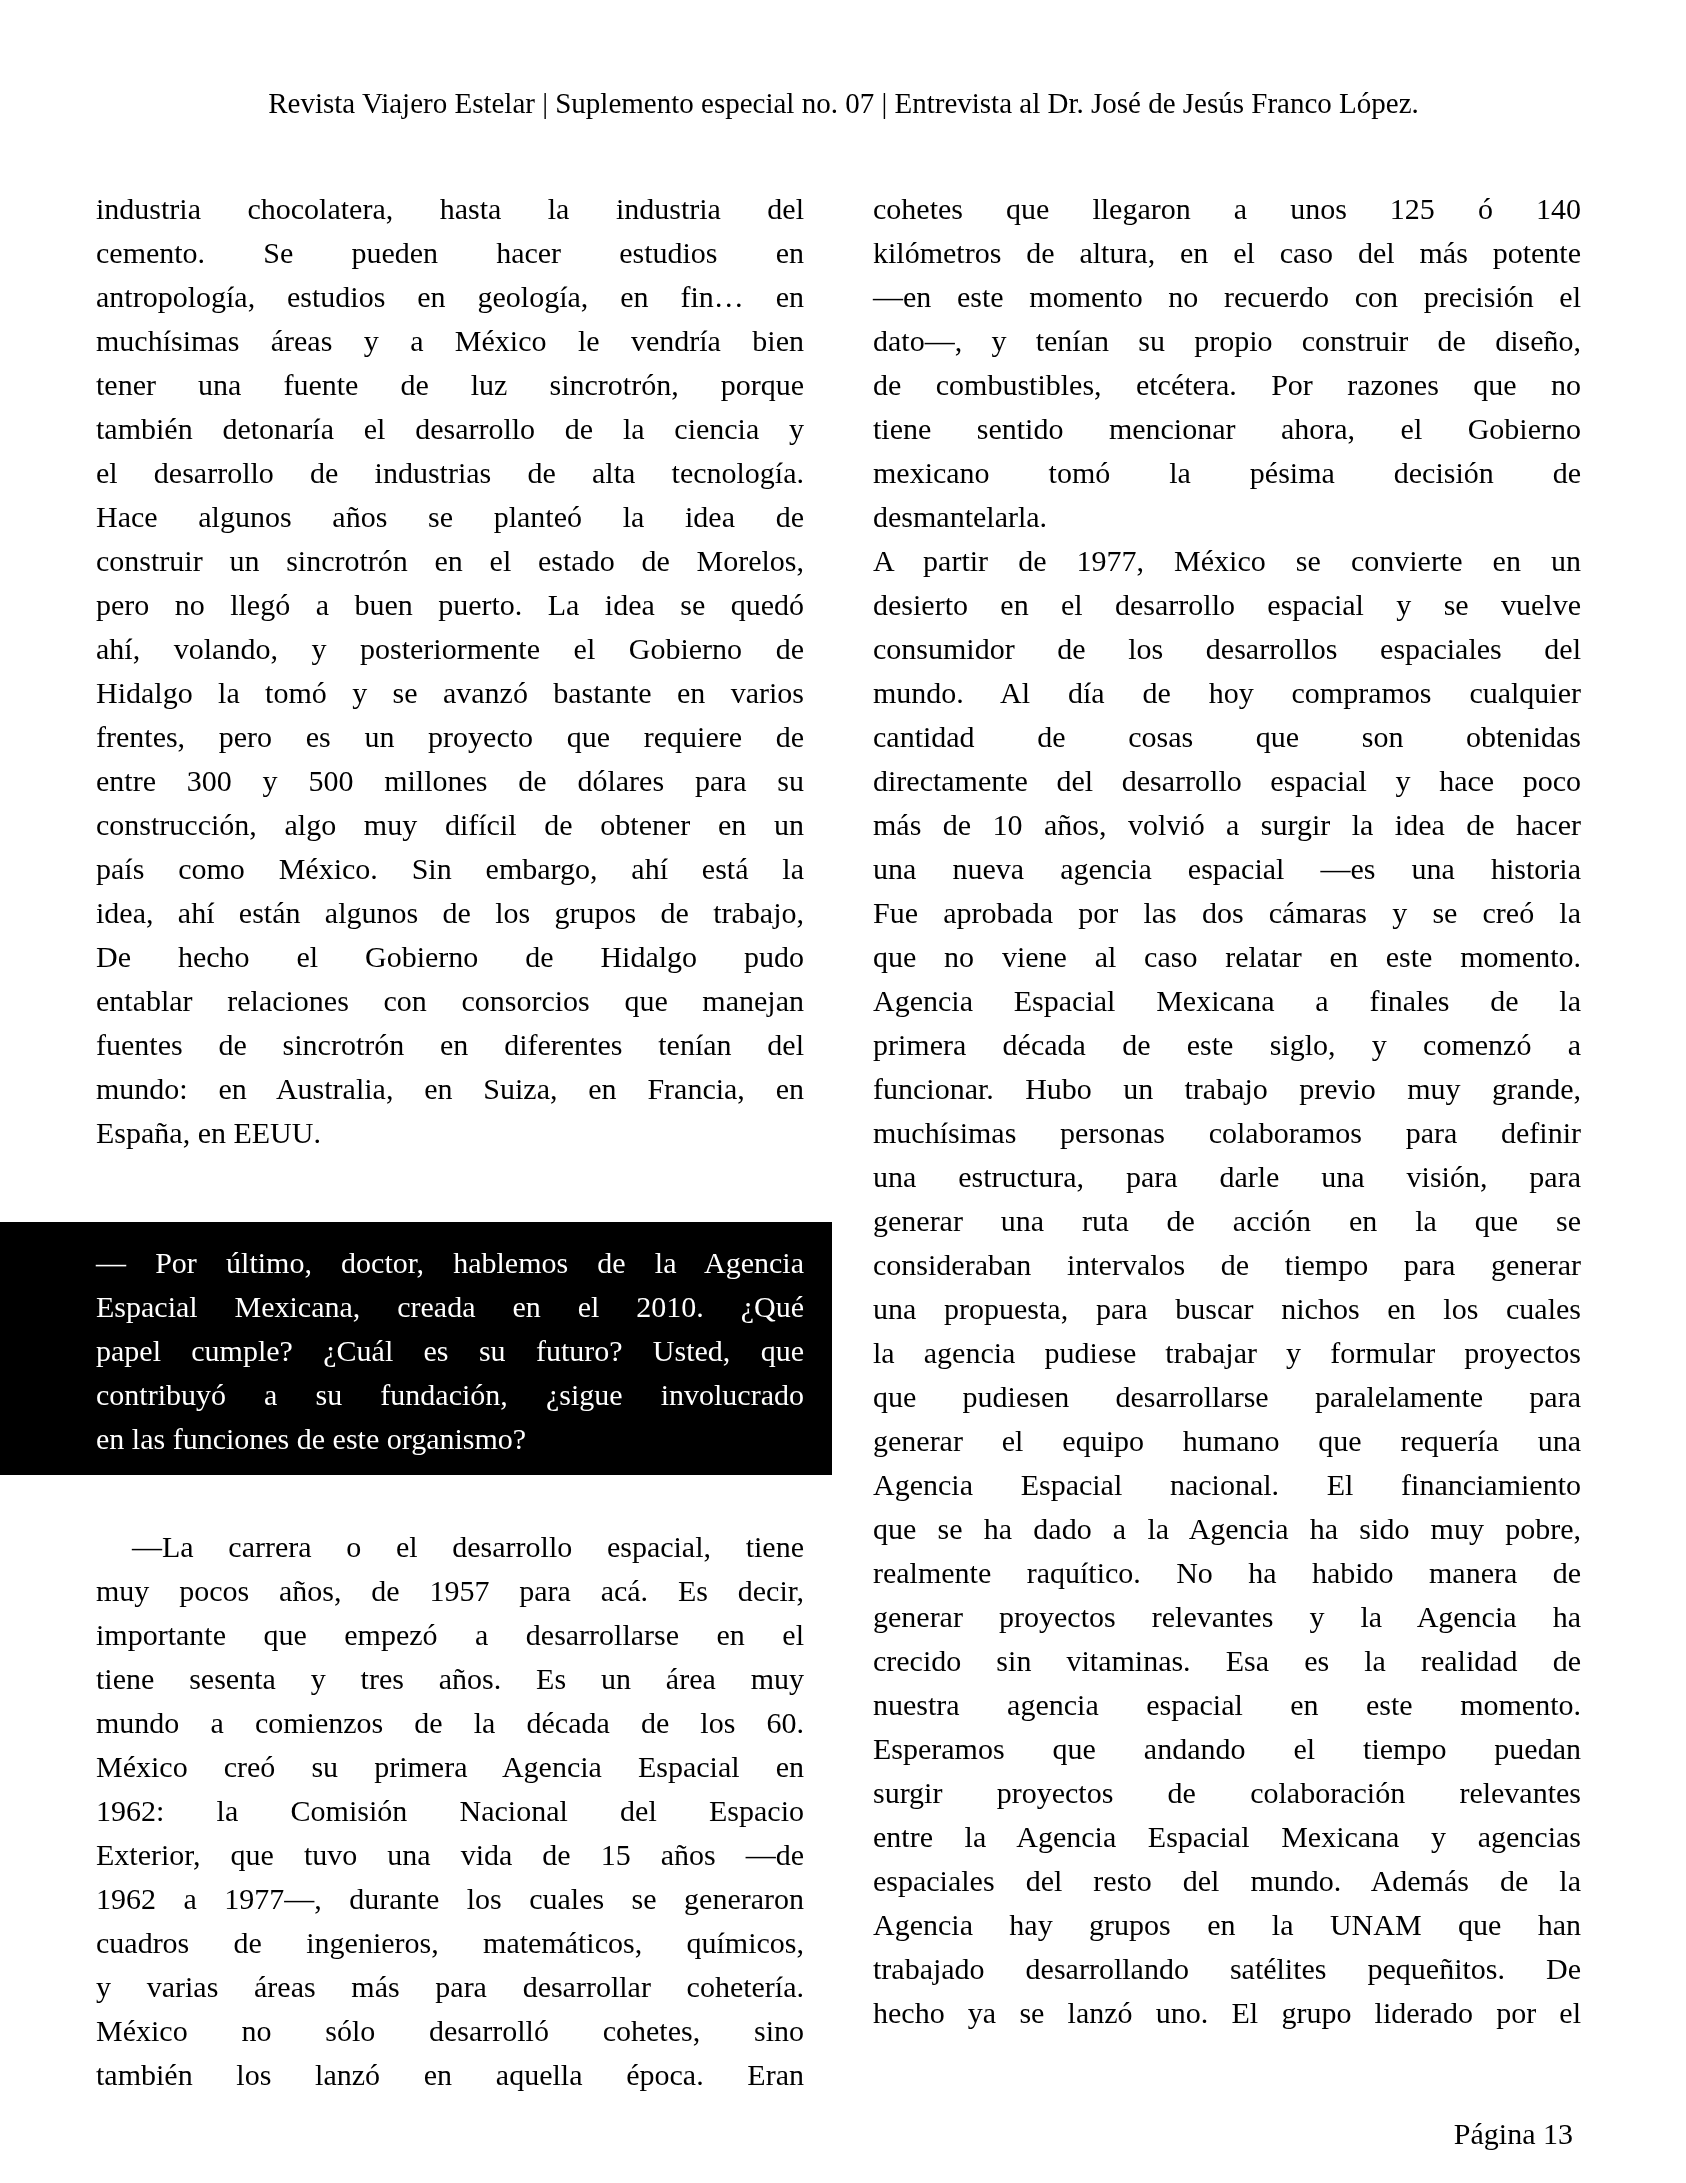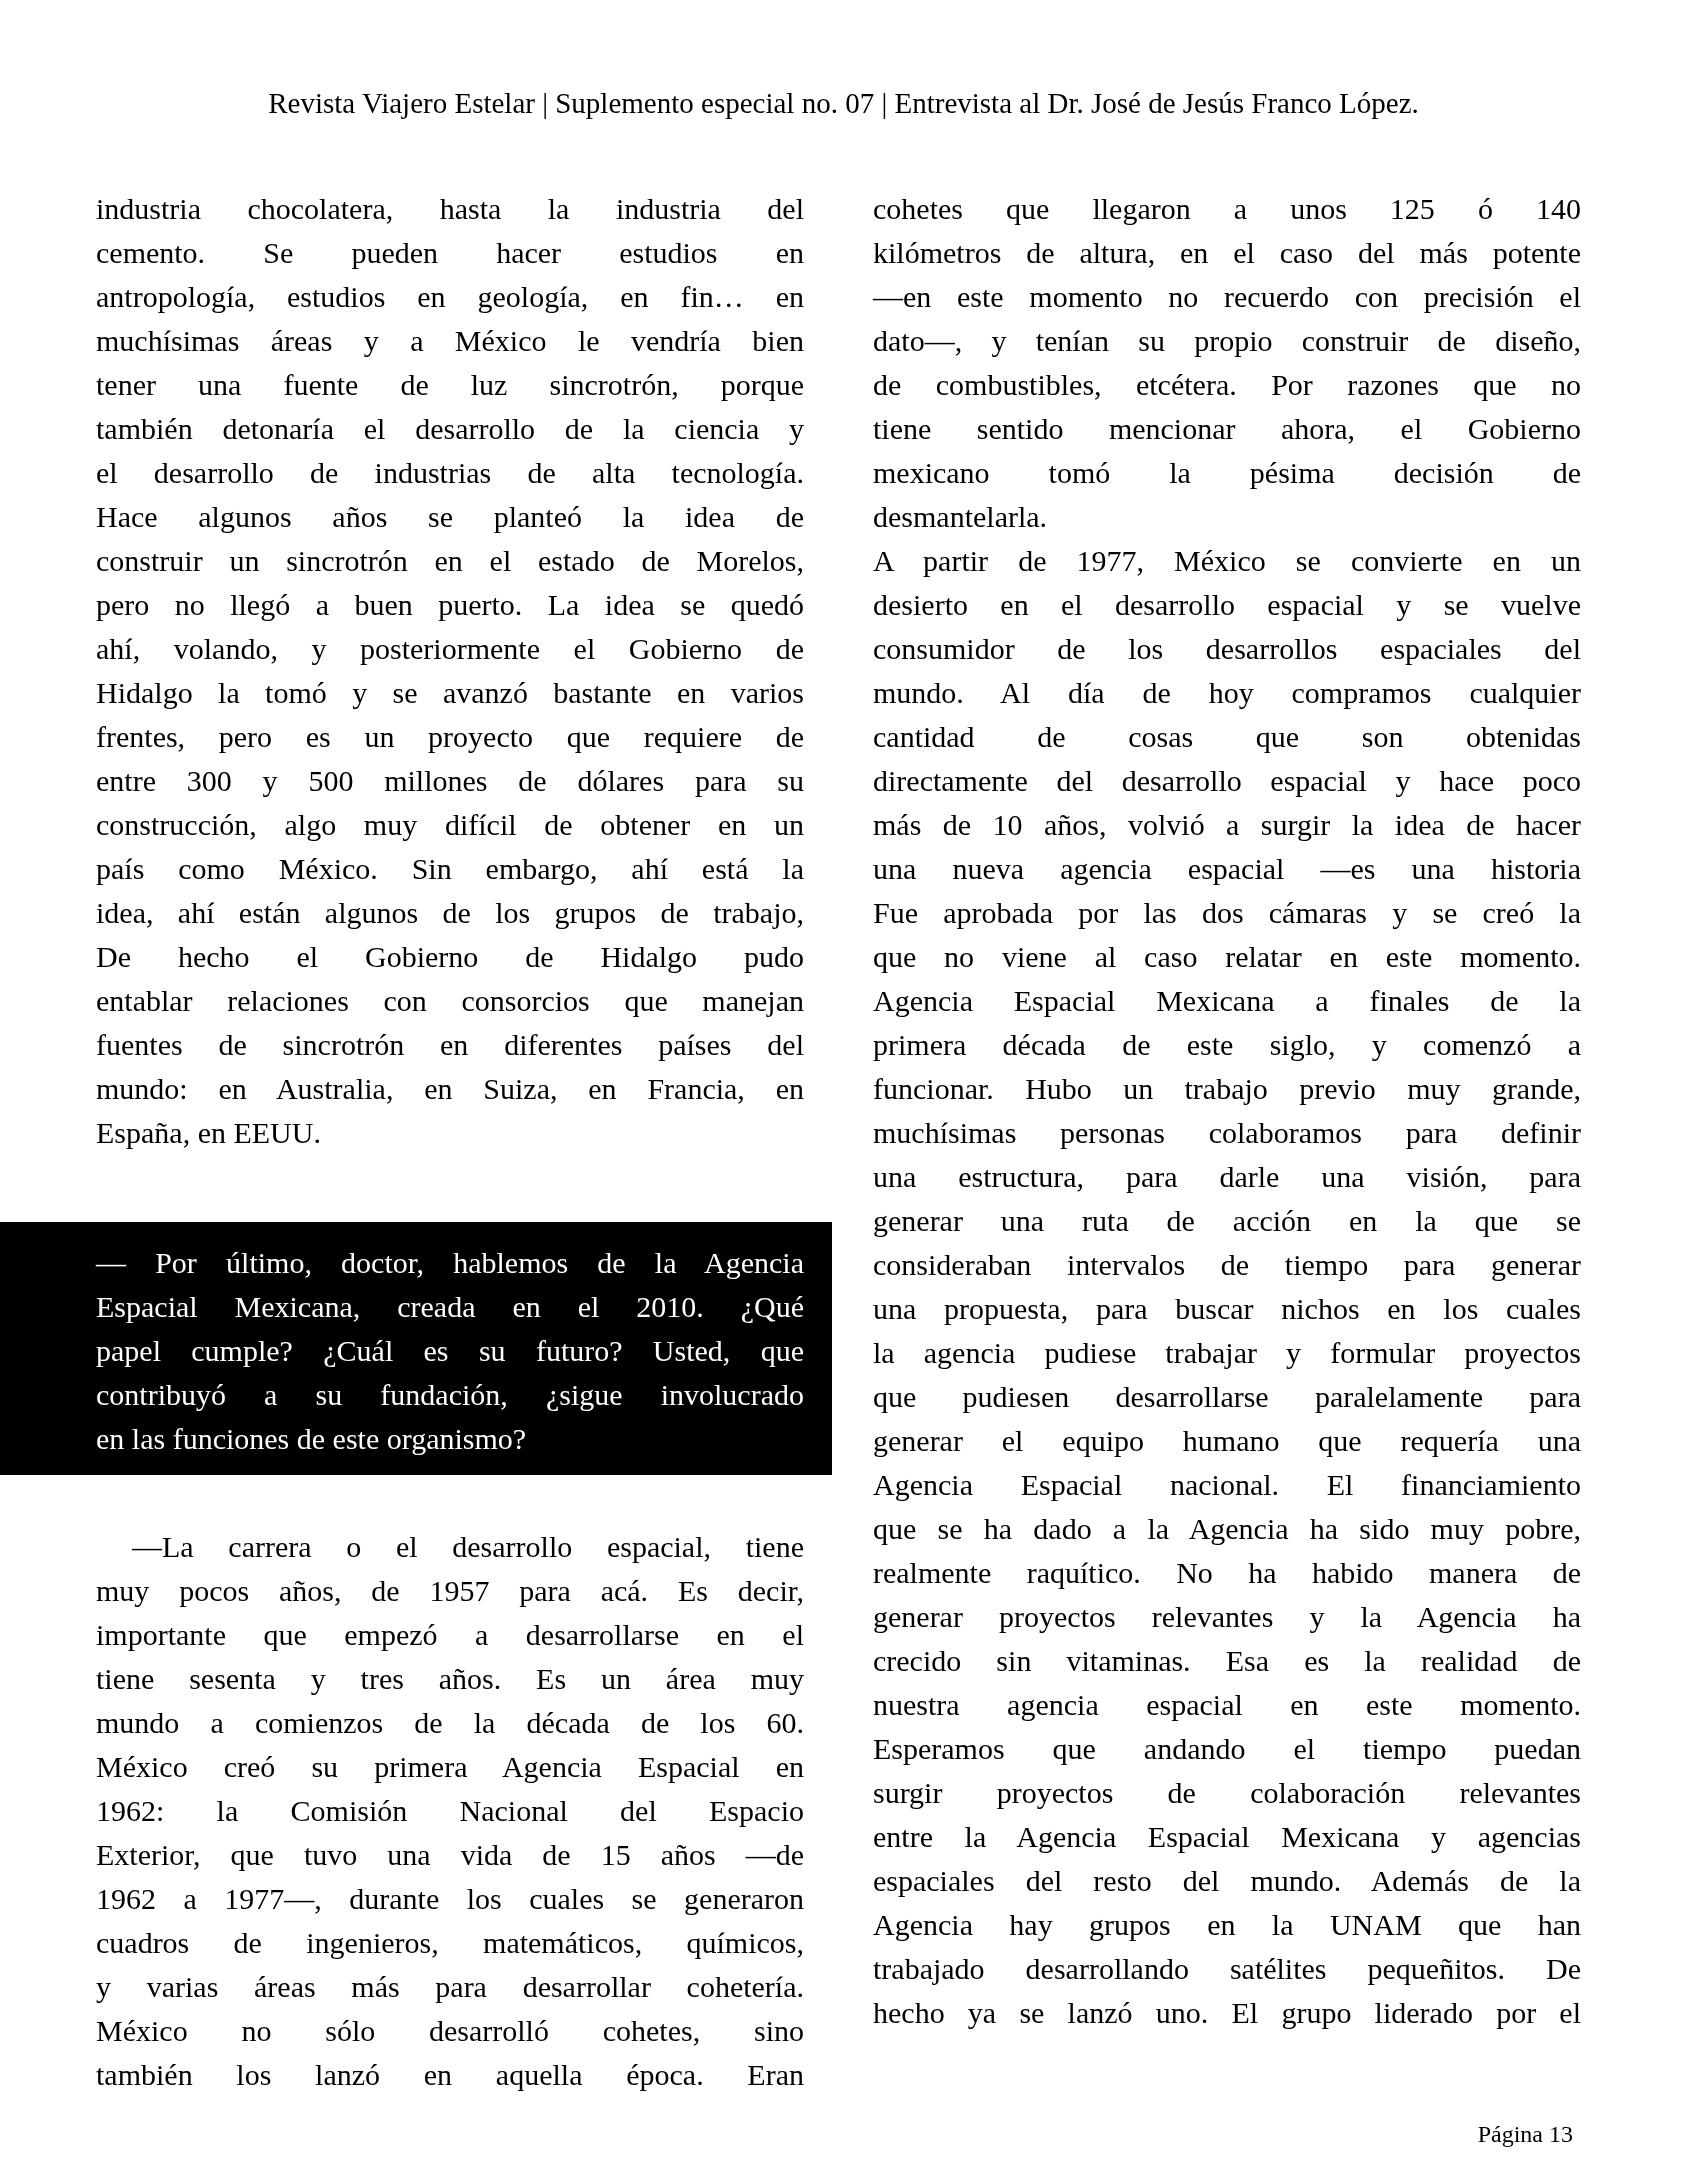--- a/index.html
+++ b/index.html
@@ -54,21 +54,21 @@
     margin-left:-96px;
     margin-top:67px;
     margin-bottom:50px;
     padding:18.5px 28.4px 14.6px 96px;
     width:708px;
   }
   .page-number{
     position:absolute;
     top:2114px;
     right:114px;
-    font-size:24px;
+    font-size:30px;
     line-height:40px;
     text-align:left;
   }
 </style>
 </head>
 <body>
 
 <div class="page">
   <div class="running-header">Revista Viajero Estelar | Suplemento especial no. 07 | Entrevista al Dr. José de Jesús Franco López.</div>
 
@@ -86,21 +86,21 @@
         <div class="line j">pero no llegó a buen puerto. La idea se quedó</div>
         <div class="line j">ahí, volando, y posteriormente el Gobierno de</div>
         <div class="line j">Hidalgo la tomó y se avanzó bastante en varios</div>
         <div class="line j">frentes, pero es un proyecto que requiere de</div>
         <div class="line j">entre 300 y 500 millones de dólares para su</div>
         <div class="line j">construcción, algo muy difícil de obtener en un</div>
         <div class="line j">país como México. Sin embargo, ahí está la</div>
         <div class="line j">idea, ahí están algunos de los grupos de trabajo,</div>
         <div class="line j">De hecho el Gobierno de Hidalgo pudo</div>
         <div class="line j">entablar relaciones con consorcios que manejan</div>
-        <div class="line j">fuentes de sincrotrón en diferentes países del</div>
+        <div class="line j">fuentes de sincrotrón en diferentes tenían del</div>
         <div class="line j">mundo: en Australia, en Suiza, en Francia, en</div>
         <div class="line">España, en EEUU.</div>
       </div>
       <div class="block qbox">
         <div class="line j">— Por último, doctor, hablemos de la Agencia</div>
         <div class="line j">Espacial Mexicana, creada en el 2010. ¿Qué</div>
         <div class="line j">papel cumple? ¿Cuál es su futuro? Usted, que</div>
         <div class="line j">contribuyó a su fundación, ¿sigue involucrado</div>
         <div class="line">en las funciones de este organismo?</div>
       </div>

